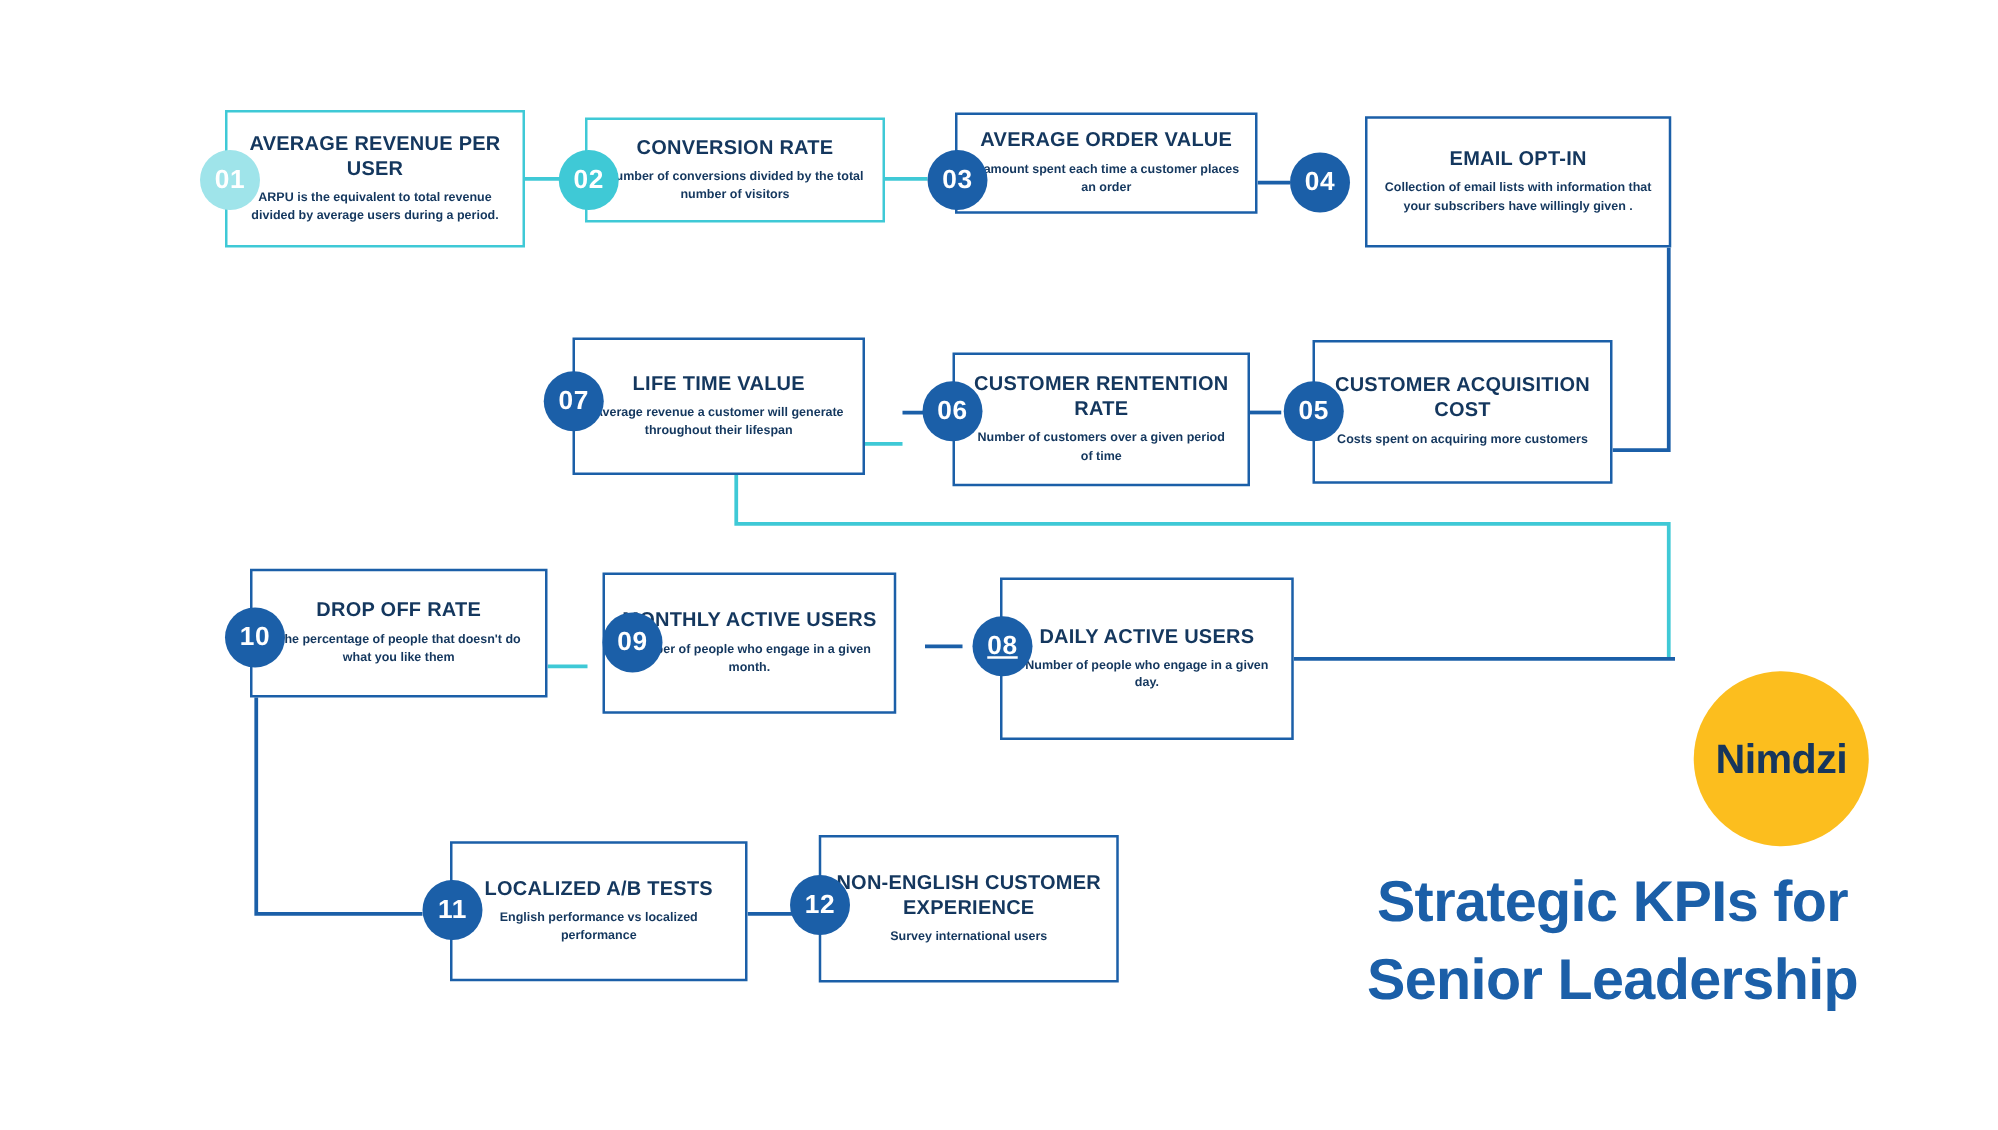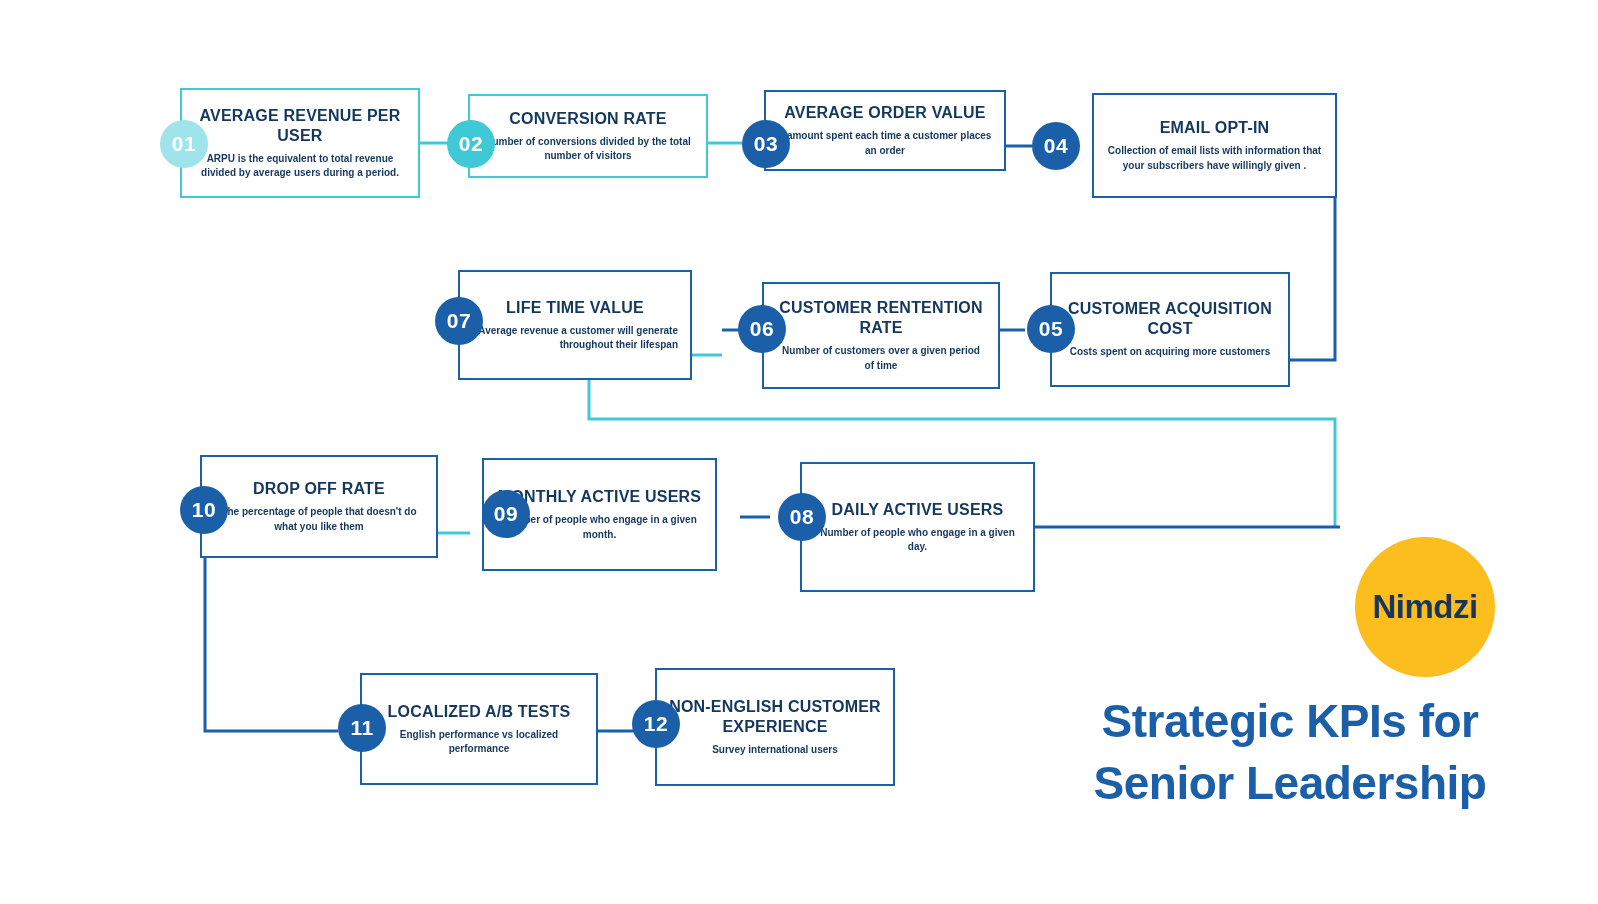--- a/index.html
+++ b/index.html
@@ -166,31 +166,31 @@
     <div class="node-desc">Costs spent on acquiring more customers</div>
   </div>
   <div class="badge round" style="left:1027px; top:305px;">05</div>
 
   <div class="node" style="left:762px; top:282px; width:238px; height:107px;">
     <div class="node-title">CUSTOMER RENTENTION RATE</div>
     <div class="node-desc">Number of customers  over a given period of time</div>
   </div>
   <div class="badge round" style="left:738px; top:305px;">06</div>
 
-  <div class="node" style="left:458px; top:270px; width:234px; height:110px;text-align:right;">
+  <div class="node" style="left:458px; top:270px; width:234px; height:110px;">
     <div class="node-title">LIFE TIME VALUE</div>
     <div class="node-desc">Average revenue  a customer will generate throughout their lifespan</div>
   </div>
   <div class="badge round" style="left:435px; top:297px;">07</div>
 
   <div class="node" style="left:800px; top:462px; width:235px; height:130px;">
     <div class="node-title">DAILY ACTIVE USERS</div>
     <div class="node-desc">Number of people who engage in a given day.</div>
   </div>
-  <div class="badge round" style="left:778px; top:493px;">08</div>
+  <div class="badge round" style="left:778px; top:493px;text-decoration:underline;">08</div>
 
   <div class="node" style="left:482px; top:458px; width:235px; height:113px;">
     <div class="node-title">MONTHLY ACTIVE USERS</div>
     <div class="node-desc">Number of people who engage in a given month.</div>
   </div>
   <div class="badge round" style="left:482px; top:490px;">09</div>
 
   <div class="node" style="left:200px; top:455px; width:238px; height:103px;">
     <div class="node-title">DROP OFF RATE</div>
     <div class="node-desc">The percentage of people that doesn't do what you like them</div>

